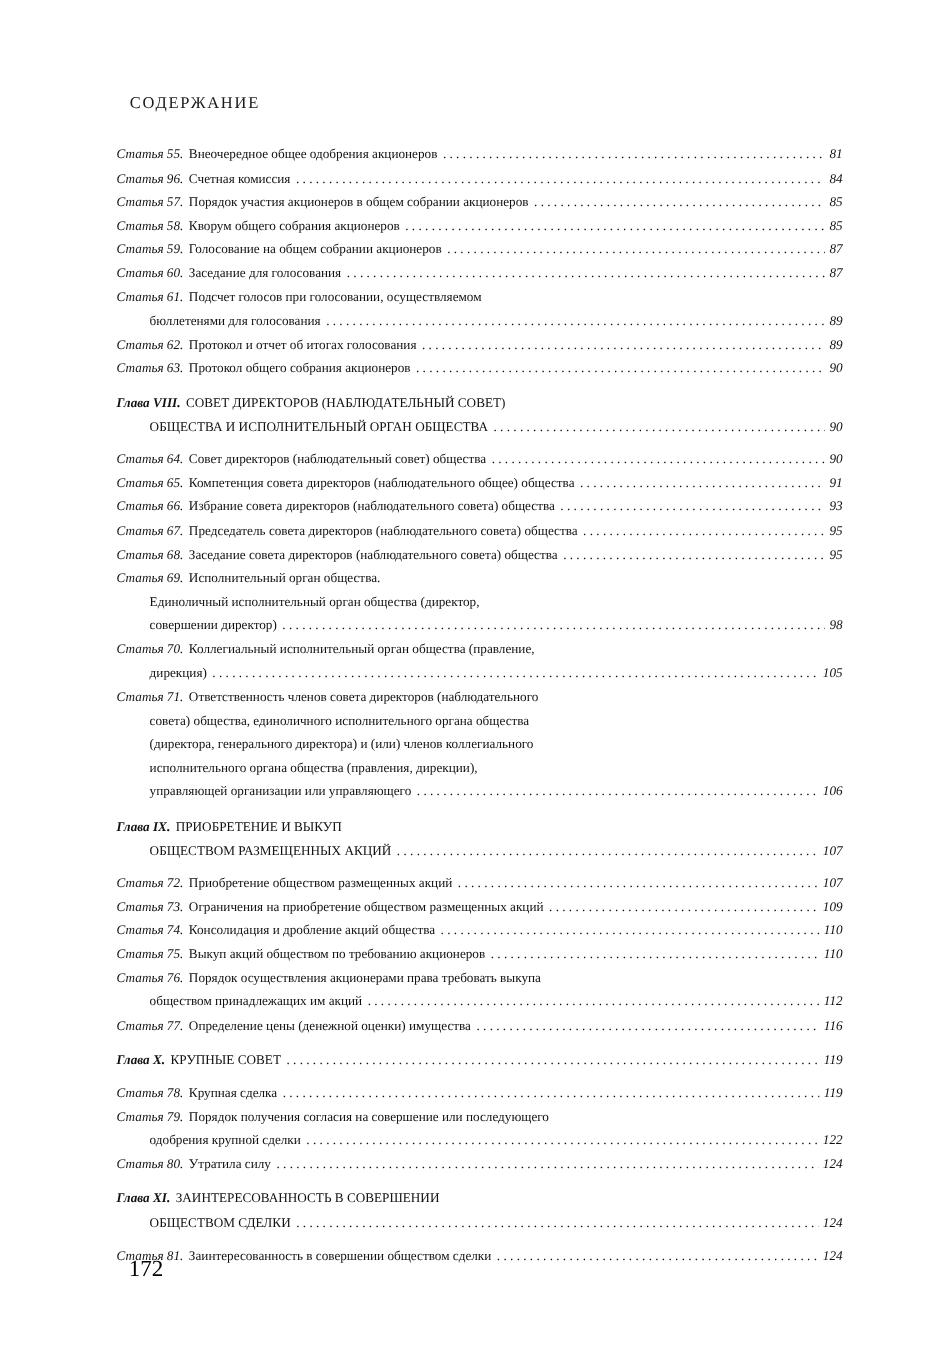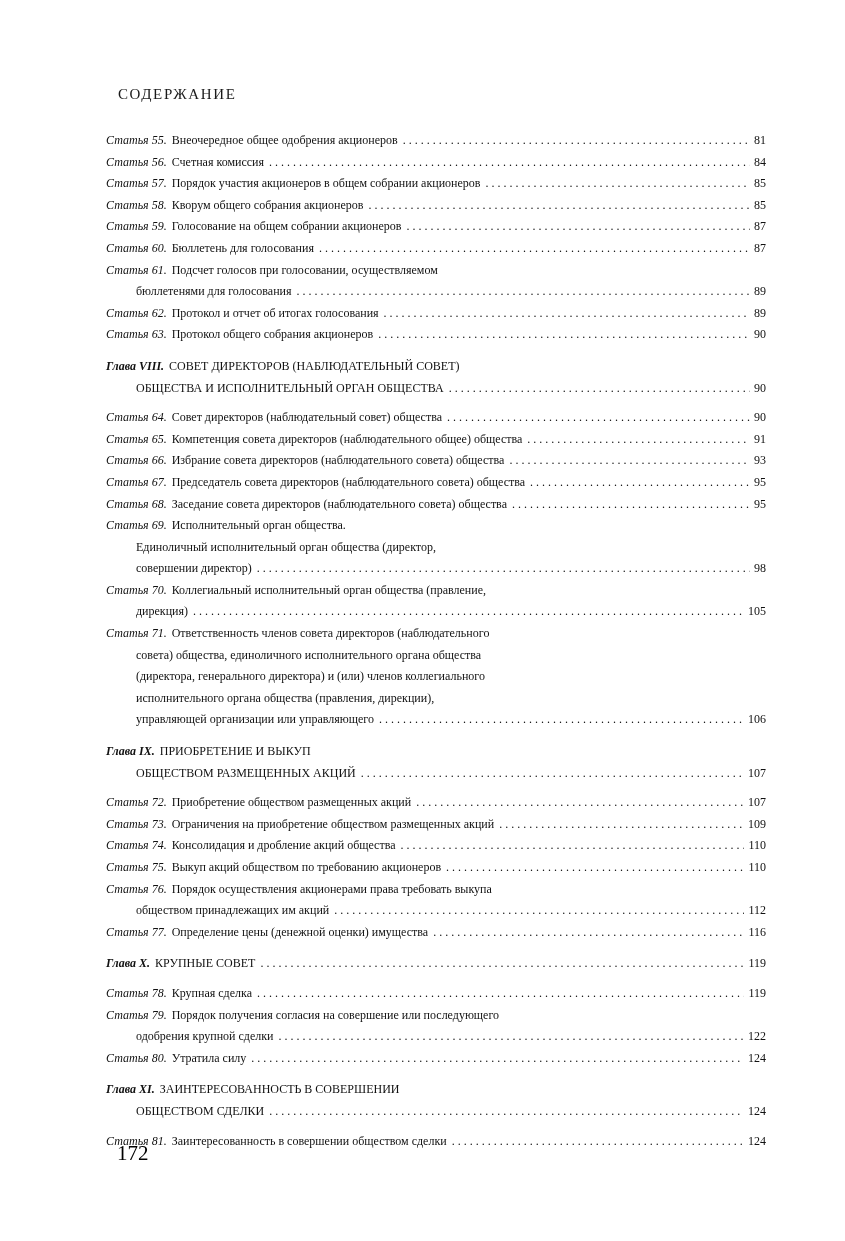--- a/index.html
+++ b/index.html
@@ -63,20 +63,21 @@
     margin: 0 4px 0 5px;
     font-weight: normal;
   }
   .dot-leader::after {
     content: "......................................................................................................................................................";
     letter-spacing: 3px;
   }
   .entry-page-number {
     white-space: nowrap;
     font-weight: normal;
+    font-style: italic;
   }
   .doc-footer {
     position: absolute;
     left: 117px;
     top: 1141px;
     font-size: 21px;
     color: #000000;
   }
 </style>
 </head>
@@ -89,21 +90,21 @@
       <div class="toc-entry article">
         <div class="toc-line">
           <span class="entry-label">Статья 55.</span>
           <span class="entry-text">Внеочередное общее одобрения акционеров</span>
           <span class="dot-leader"></span>
           <span class="entry-page-number">81</span>
         </div>
       </div>
       <div class="toc-entry article">
         <div class="toc-line">
-          <span class="entry-label">Статья 56.</span>
+          <span class="entry-label">Статья 96.</span>
           <span class="entry-text">Счетная комиссия</span>
           <span class="dot-leader"></span>
           <span class="entry-page-number">84</span>
         </div>
       </div>
       <div class="toc-entry article">
         <div class="toc-line">
           <span class="entry-label">Статья 57.</span>
           <span class="entry-text">Порядок участия акционеров в общем собрании акционеров</span>
           <span class="dot-leader"></span>
@@ -122,21 +123,21 @@
         <div class="toc-line">
           <span class="entry-label">Статья 59.</span>
           <span class="entry-text">Голосование на общем собрании акционеров</span>
           <span class="dot-leader"></span>
           <span class="entry-page-number">87</span>
         </div>
       </div>
       <div class="toc-entry article">
         <div class="toc-line">
           <span class="entry-label">Статья 60.</span>
-          <span class="entry-text">Бюллетень для голосования</span>
+          <span class="entry-text">Заседание для голосования</span>
           <span class="dot-leader"></span>
           <span class="entry-page-number">87</span>
         </div>
       </div>
       <div class="toc-entry article">
         <div class="toc-line">
           <span class="entry-label">Статья 61.</span>
           <span class="entry-text">Подсчет голосов при голосовании, осуществляемом</span>
         </div>
         <div class="toc-line cont">

